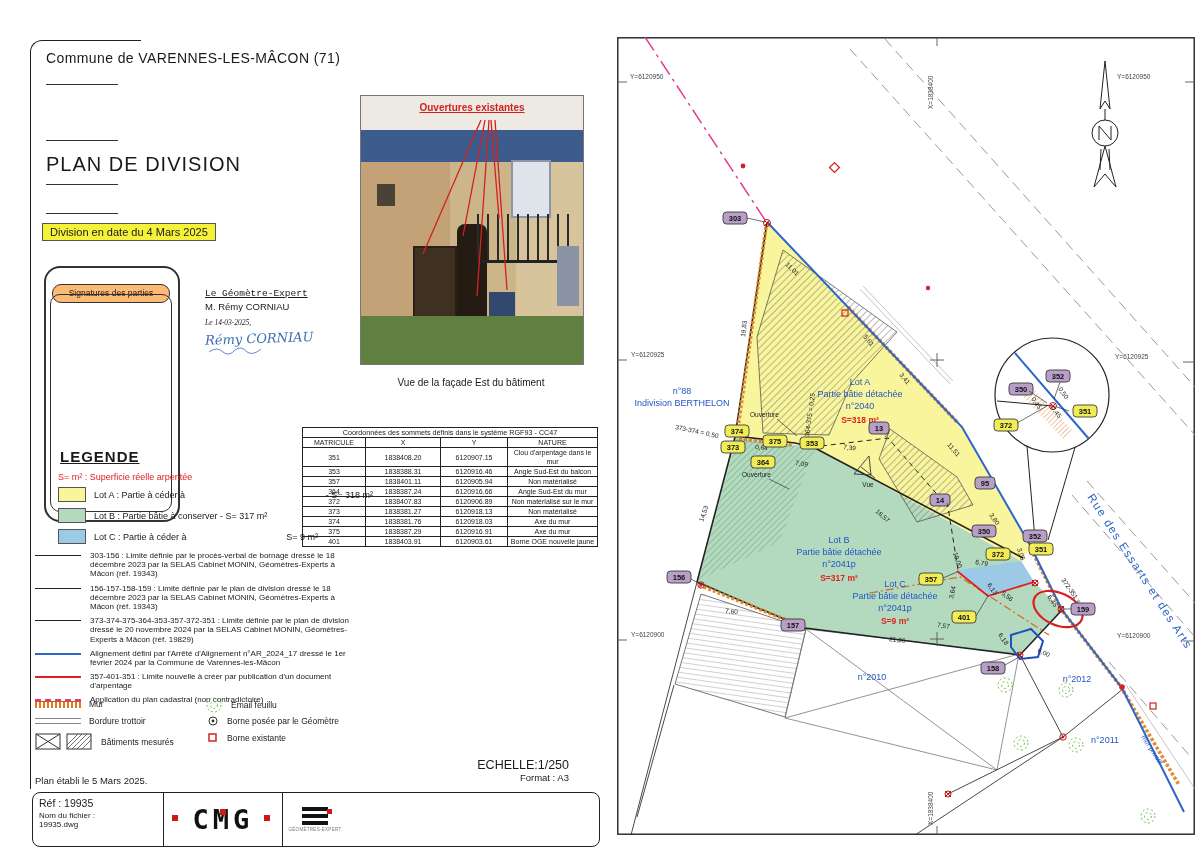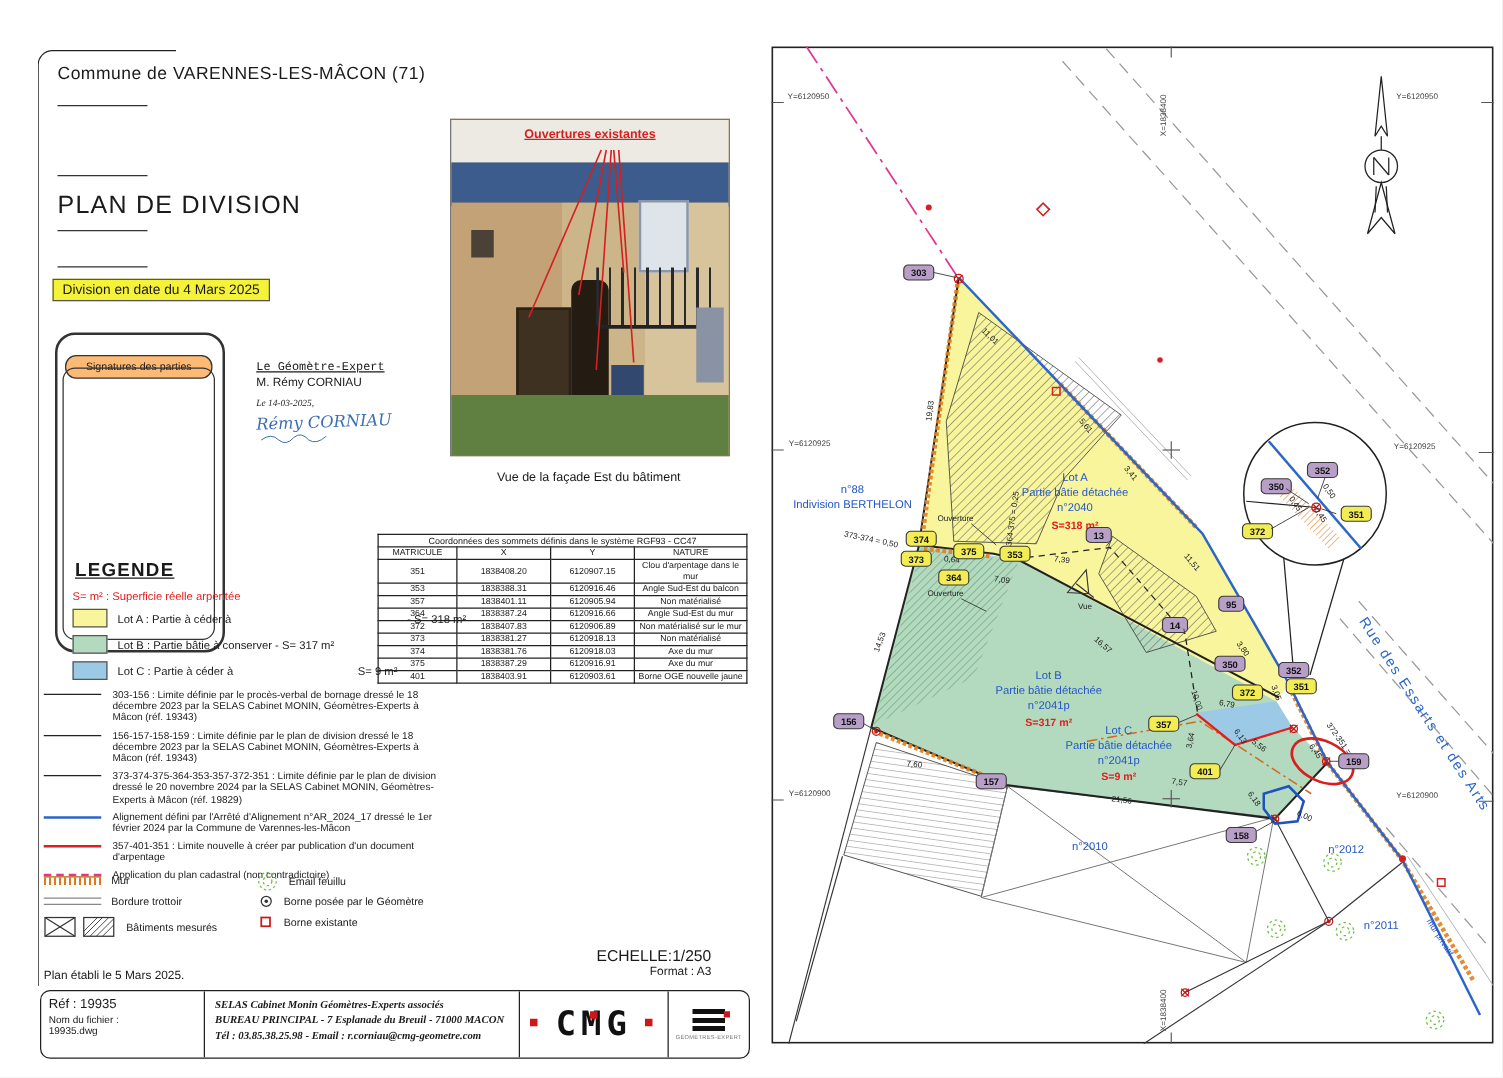--- a/index.html
+++ b/index.html
@@ -305,25 +305,20 @@
     <div class="e1">ECHELLE:1/250</div>
     <div class="e2">Format : A3</div>
   </div>
 
   <div class="abs tblock">
     <div class="tb-c1">
       <div class="tb-ref">Réf : 19935</div>
       <div>Nom du fichier :</div>
       <div>19935.dwg</div>
     </div>
-    <div class="tb-c2">
-      <div>SELAS Cabinet Monin Géomètres-Experts associés</div>
-      <div>BUREAU PRINCIPAL - 7 Esplanade du Breuil - 71000 MACON</div>
-      <div>Tél : 03.85.38.25.98 - Email : r.corniau@cmg-geometre.com</div>
-    </div>
     <div class="tb-c3">
       <span class="cmg">CMG</span>
       <span class="cmg-sq" style="left:8px;top:22px"></span>
       <span class="cmg-sq" style="left:56px;top:16px"></span>
       <span class="cmg-sq" style="left:100px;top:22px"></span>
     </div>
     <div class="tb-c4">
       <div class="ge-mark"></div>
       <div class="ge-text">GÉOMÈTRES-EXPERT</div>
     </div>

